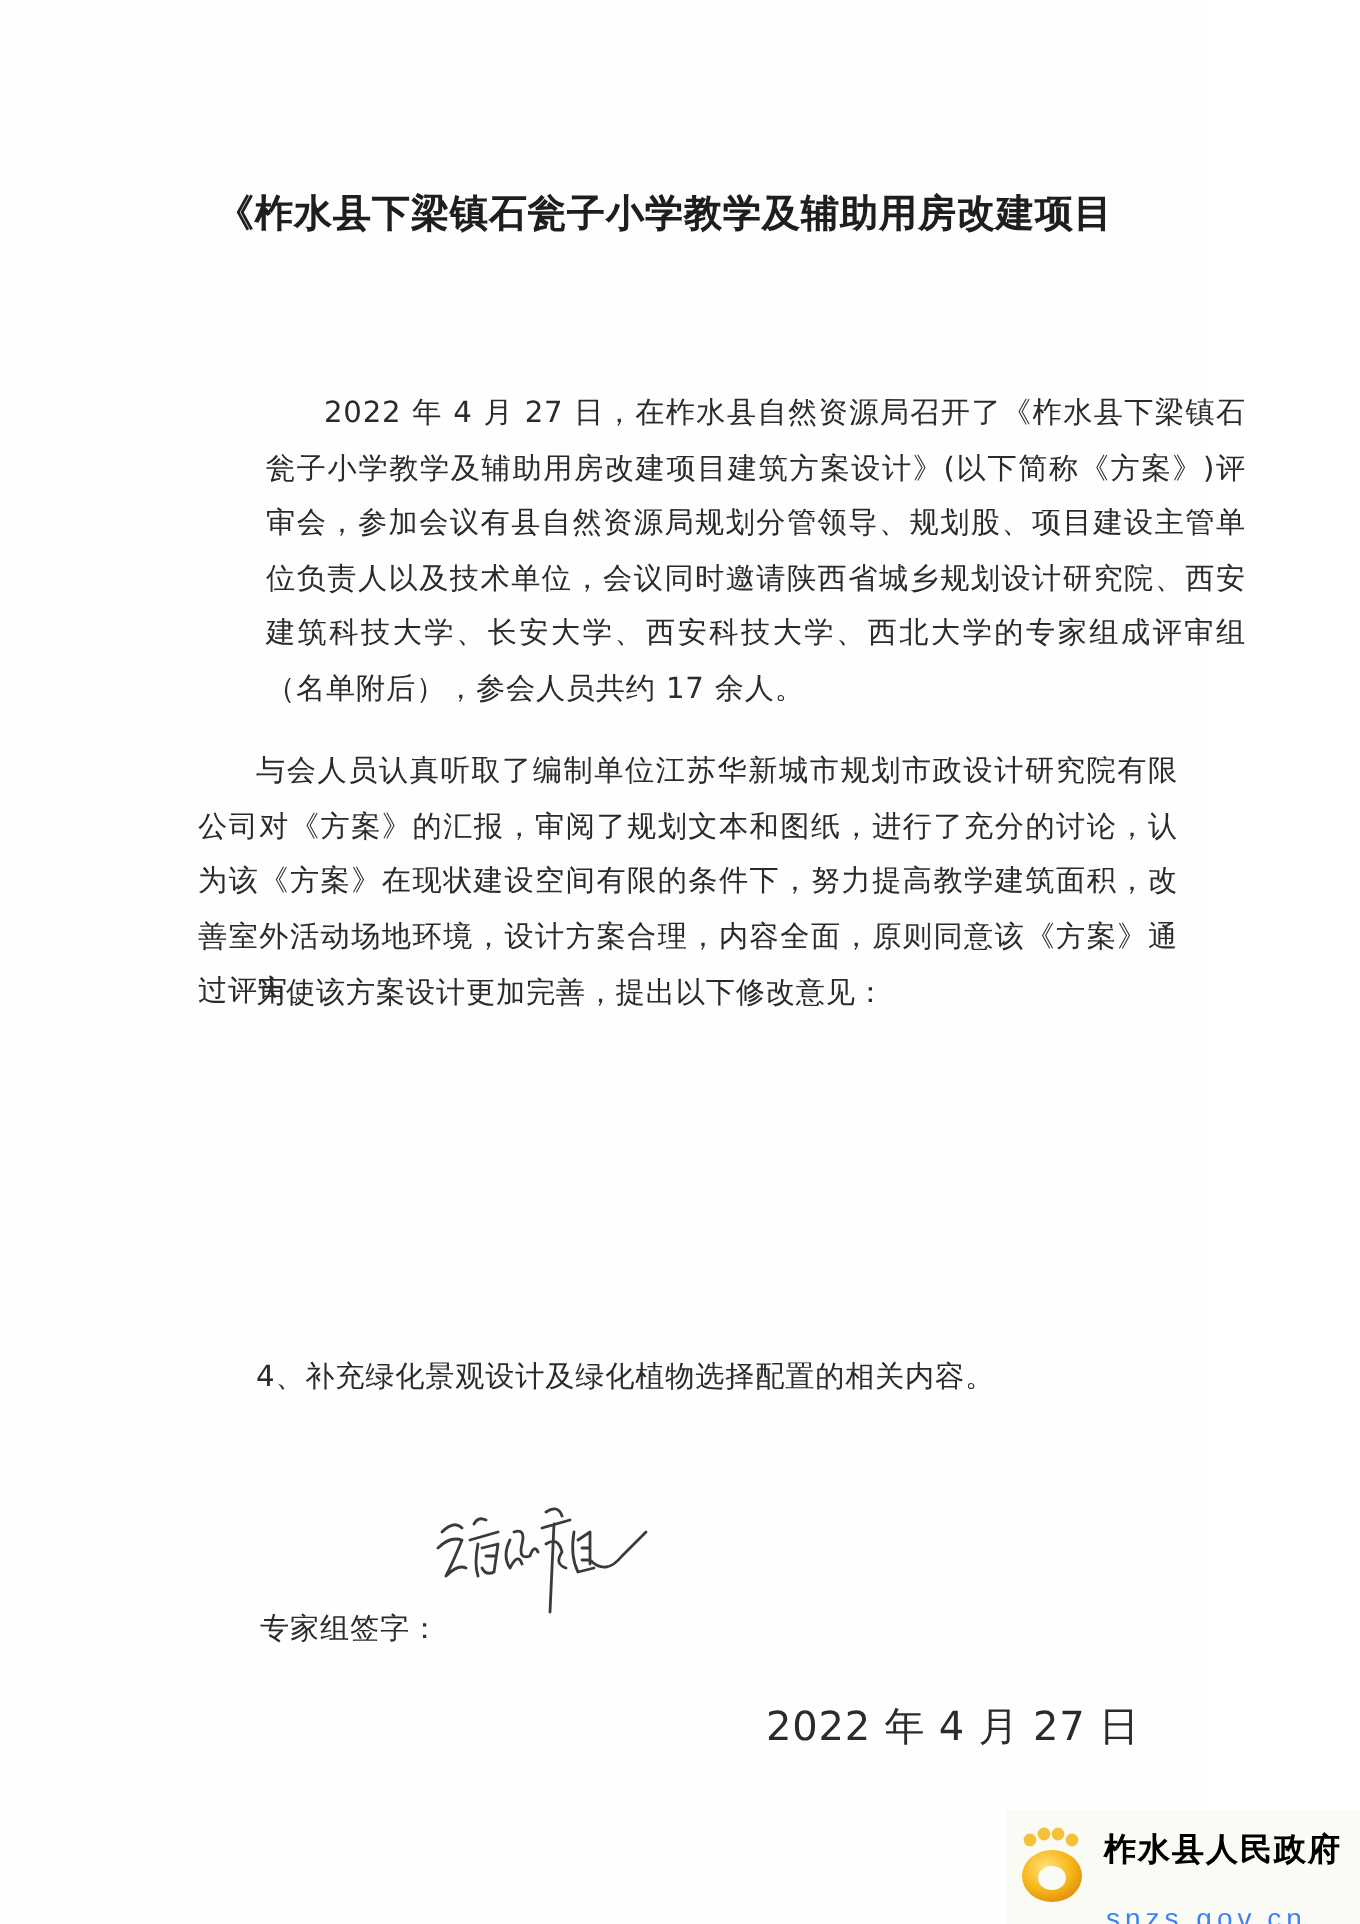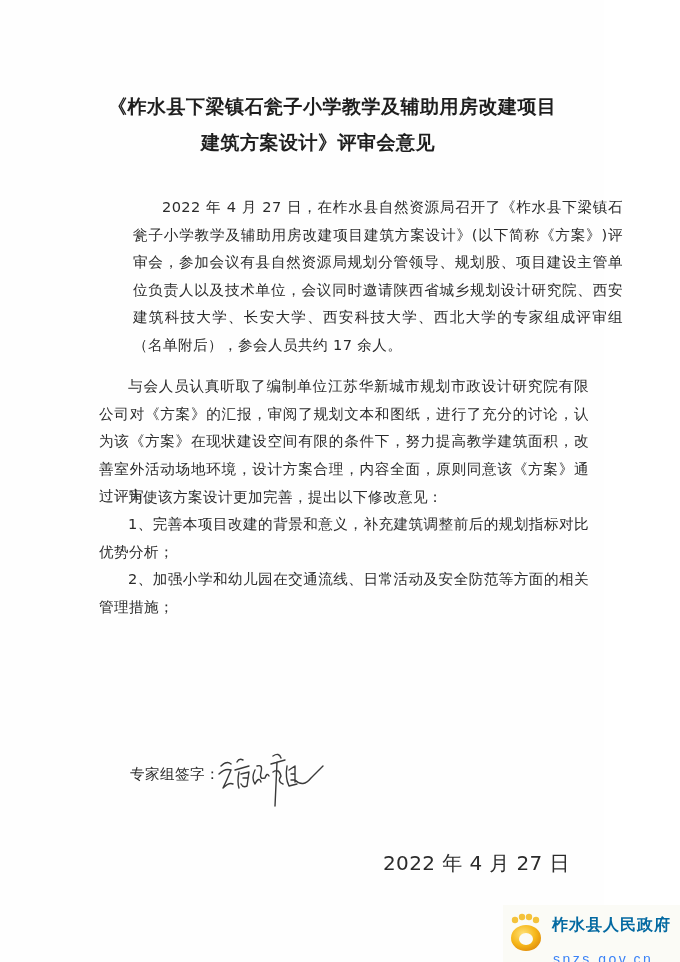--- a/index.html
+++ b/index.html
@@ -51,21 +51,21 @@
     .p3 { top: 483px; }
     .p4 { top: 510px; }
     .p5 { top: 565px; }
     .p6 { top: 620px; }
     .p7 { top: 675px; }
     .p8 { top: 703px; }
 
     .sign-label {
       position: absolute;
       left: 130px;
-      top: 765px;
+      top: 805px;
       font-size: 14.6px;
       color: #2b2b2b;
       letter-spacing: 0.4px;
     }
     .signature {
       position: absolute;
       left: 215px;
       top: 748px;
       width: 110px;
       height: 60px;
@@ -93,21 +93,21 @@
       width: 38px;
       height: 42px;
     }
     .wm-name {
       position: absolute;
       left: 49px;
       top: 10px;
       font-family: "DejaVu Serif", "Liberation Serif", serif;
       font-weight: bold;
       font-size: 16px;
-      color: #0369a1;
+      color: #000000;
       letter-spacing: 1px;
       white-space: nowrap;
     }
     .wm-url {
       position: absolute;
       left: 50px;
       top: 32px;
       font-family: Liberation Sans, sans-serif;
       font-size: 14px;
       color: #3b82f6;
@@ -115,36 +115,32 @@
       white-space: nowrap;
       margin-top: 14px;
     }
   </style>
 </head>
 <body>
 
 <div class="page">
 
   <div class="title l1">《柞水县下梁镇石瓮子小学教学及辅助用房改建项目</div>
-  <div class="title l2">建筑方案设计》评审会意见</div>
 
   <div class="body p1">
     <p>2022 年 4 月 27 日，在柞水县自然资源局召开了《柞水县下梁镇石瓮子小学教学及辅助用房改建项目建筑方案设计》(以下简称《方案》)评审会，参加会议有县自然资源局规划分管领导、规划股、项目建设主管单位负责人以及技术单位，会议同时邀请陕西省城乡规划设计研究院、西安建筑科技大学、长安大学、西安科技大学、西北大学的专家组成评审组（名单附后），参会人员共约 17 余人。</p>
   </div>
   <div class="body p2">
     <p>与会人员认真听取了编制单位江苏华新城市规划市政设计研究院有限公司对《方案》的汇报，审阅了规划文本和图纸，进行了充分的讨论，认为该《方案》在现状建设空间有限的条件下，努力提高教学建筑面积，改善室外活动场地环境，设计方案合理，内容全面，原则同意该《方案》通过评审。</p>
   </div>
   <div class="body p3">
     <p>为使该方案设计更加完善，提出以下修改意见：</p>
   </div>
-  <div class="body p4">
-    <p>1、完善本项目改建的背景和意义，补充建筑调整前后的规划指标对比优势分析；</p>
-  </div>
-  <div class="body p5">
-    <p>2、加强小学和幼儿园在交通流线、日常活动及安全防范等方面的相关管理措施；</p>
+  <div class="body p7">
+    <p>4、补充绿化景观设计及绿化植物选择配置的相关内容。</p>
   </div>
 
   <div class="sign-label">专家组签字：</div>
 
   <svg class="signature" viewBox="0 0 110 60">
     <g fill="none" stroke="#3a3a3a" stroke-width="1.4" stroke-linecap="round" stroke-linejoin="round">
       <path d="M6 18 Q12 12 16 16 M4 26 Q10 20 16 22 Q12 32 8 40 Q14 34 18 36"></path>
       <path d="M22 14 Q24 10 28 12 M20 22 L34 18 M24 24 Q22 34 24 40 M26 26 L34 24 L32 38 Q28 40 26 36 M28 30 L32 30"></path>
       <path d="M40 22 Q36 30 40 36 Q44 28 46 34 M42 18 Q48 16 46 24 Q44 32 50 30 Q52 24 54 28"></path>
       <path d="M58 8 Q64 4 66 10 M56 16 L70 12 M62 14 L60 58 M58 24 Q64 20 66 28 Q62 34 68 36"></path>

